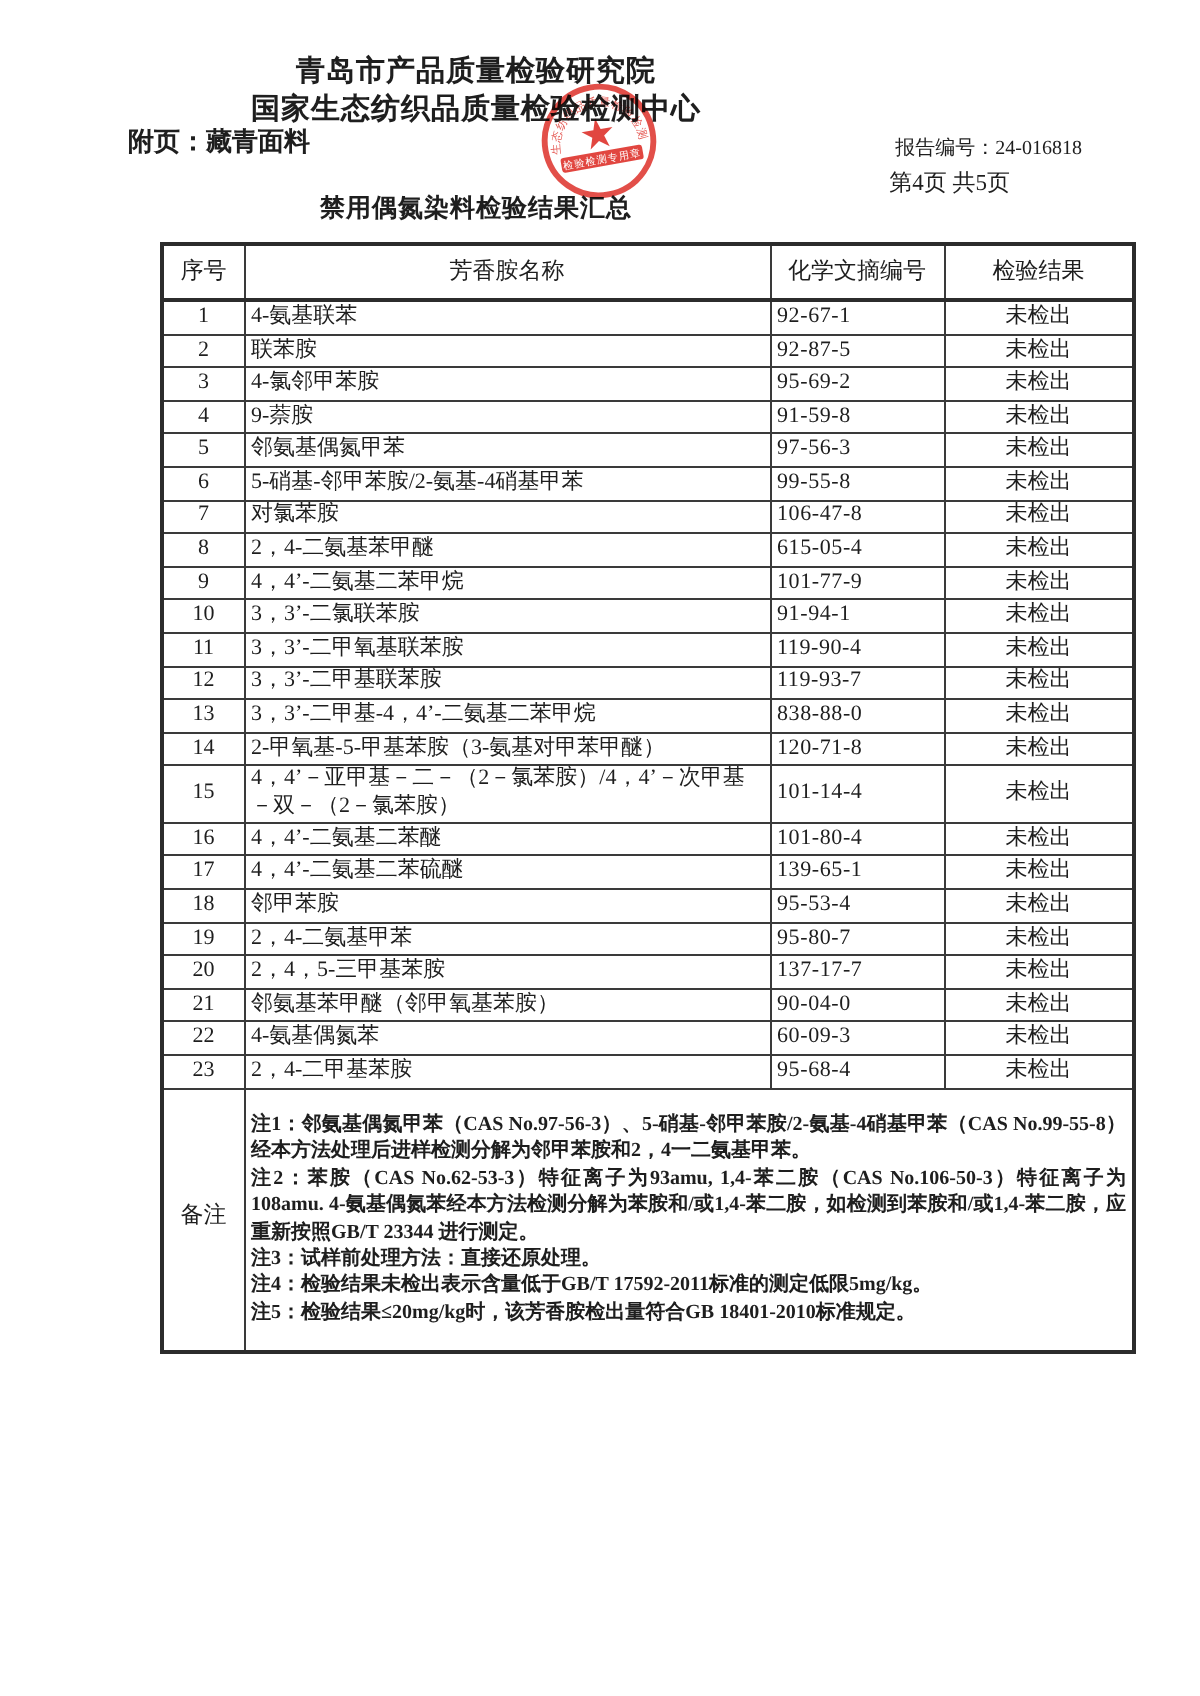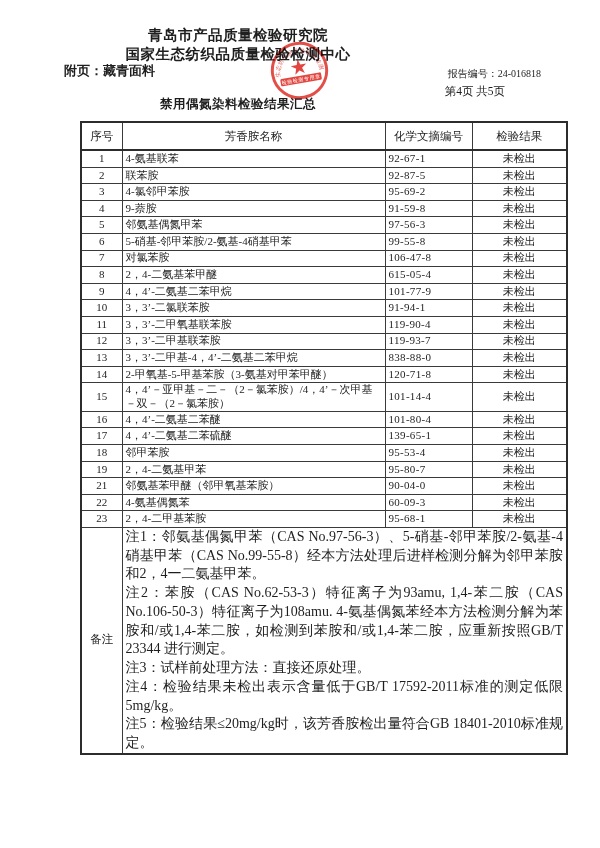--- a/index.html
+++ b/index.html
@@ -31,21 +31,21 @@
     border-bottom:2px solid #2c2c2c;padding:0 2px;
   }
   table.results td{padding:0 3px;vertical-align:middle;}
   tr.r td{height:15.6px;}
   td.c-no{text-align:center;}
   td.c-name{text-align:left;}
   td.c-cas{text-align:left;letter-spacing:.3px;}
   td.c-result{text-align:center;}
   td.remark-label{text-align:center;font-size:11.5px;font-family:Liberation Mono, monospace;}
   td.remarks-cell{vertical-align:middle;padding:2px 4px;height:130px;}
-  .remark-line{font-size:14px;line-height:1.34;text-align:justify;}
+  .remark-line{font-size:10px;line-height:1.34;text-align:justify;font-weight:bold;}
 </style>
 </head>
 <body>
 
 <div class="center org1">青岛市产品质量检验研究院</div>
 <div class="center org2">国家生态纺织品质量检验检测中心</div>
 <div class="attachment">附页：藏青面料</div>
 <div class="report-no">报告编号：24-016818</div>
 <div class="page-info">第4页 共5页</div>
 <div class="center doc-title">禁用偶氮染料检验结果汇总</div>
@@ -187,35 +187,41 @@
         <td class="c-cas">95-53-4</td>
         <td class="c-result">未检出</td>
       </tr>
       <tr class="r">
         <td class="c-no">19</td>
         <td class="c-name">2，4-二氨基甲苯</td>
         <td class="c-cas">95-80-7</td>
         <td class="c-result">未检出</td>
       </tr>
       <tr class="r">
+        <td class="c-no">20</td>
+        <td class="c-name">2，4，5-三甲基苯胺</td>
+        <td class="c-cas">137-17-7</td>
+        <td class="c-result">未检出</td>
+      </tr>
+      <tr class="r">
         <td class="c-no">21</td>
         <td class="c-name">邻氨基苯甲醚（邻甲氧基苯胺）</td>
         <td class="c-cas">90-04-0</td>
         <td class="c-result">未检出</td>
       </tr>
       <tr class="r">
         <td class="c-no">22</td>
         <td class="c-name">4-氨基偶氮苯</td>
         <td class="c-cas">60-09-3</td>
         <td class="c-result">未检出</td>
       </tr>
       <tr class="r">
         <td class="c-no">23</td>
         <td class="c-name">2，4-二甲基苯胺</td>
-        <td class="c-cas">95-68-1</td>
+        <td class="c-cas">95-68-4</td>
         <td class="c-result">未检出</td>
       </tr>
     </tbody>
   <tbody>
     <tr>
       <td class="remark-label">备注</td>
       <td class="remarks-cell" colspan="3">
           <div class="remark-line">注1：邻氨基偶氮甲苯（CAS No.97-56-3）、5-硝基-邻甲苯胺/2-氨基-4硝基甲苯（CAS No.99-55-8）经本方法处理后进样检测分解为邻甲苯胺和2，4一二氨基甲苯。</div>
           <div class="remark-line">注2：苯胺（CAS No.62-53-3）特征离子为93amu, 1,4-苯二胺（CAS No.106-50-3）特征离子为108amu. 4-氨基偶氮苯经本方法检测分解为苯胺和/或1,4-苯二胺，如检测到苯胺和/或1,4-苯二胺，应重新按照GB/T 23344 进行测定。</div>
           <div class="remark-line">注3：试样前处理方法：直接还原处理。</div>

